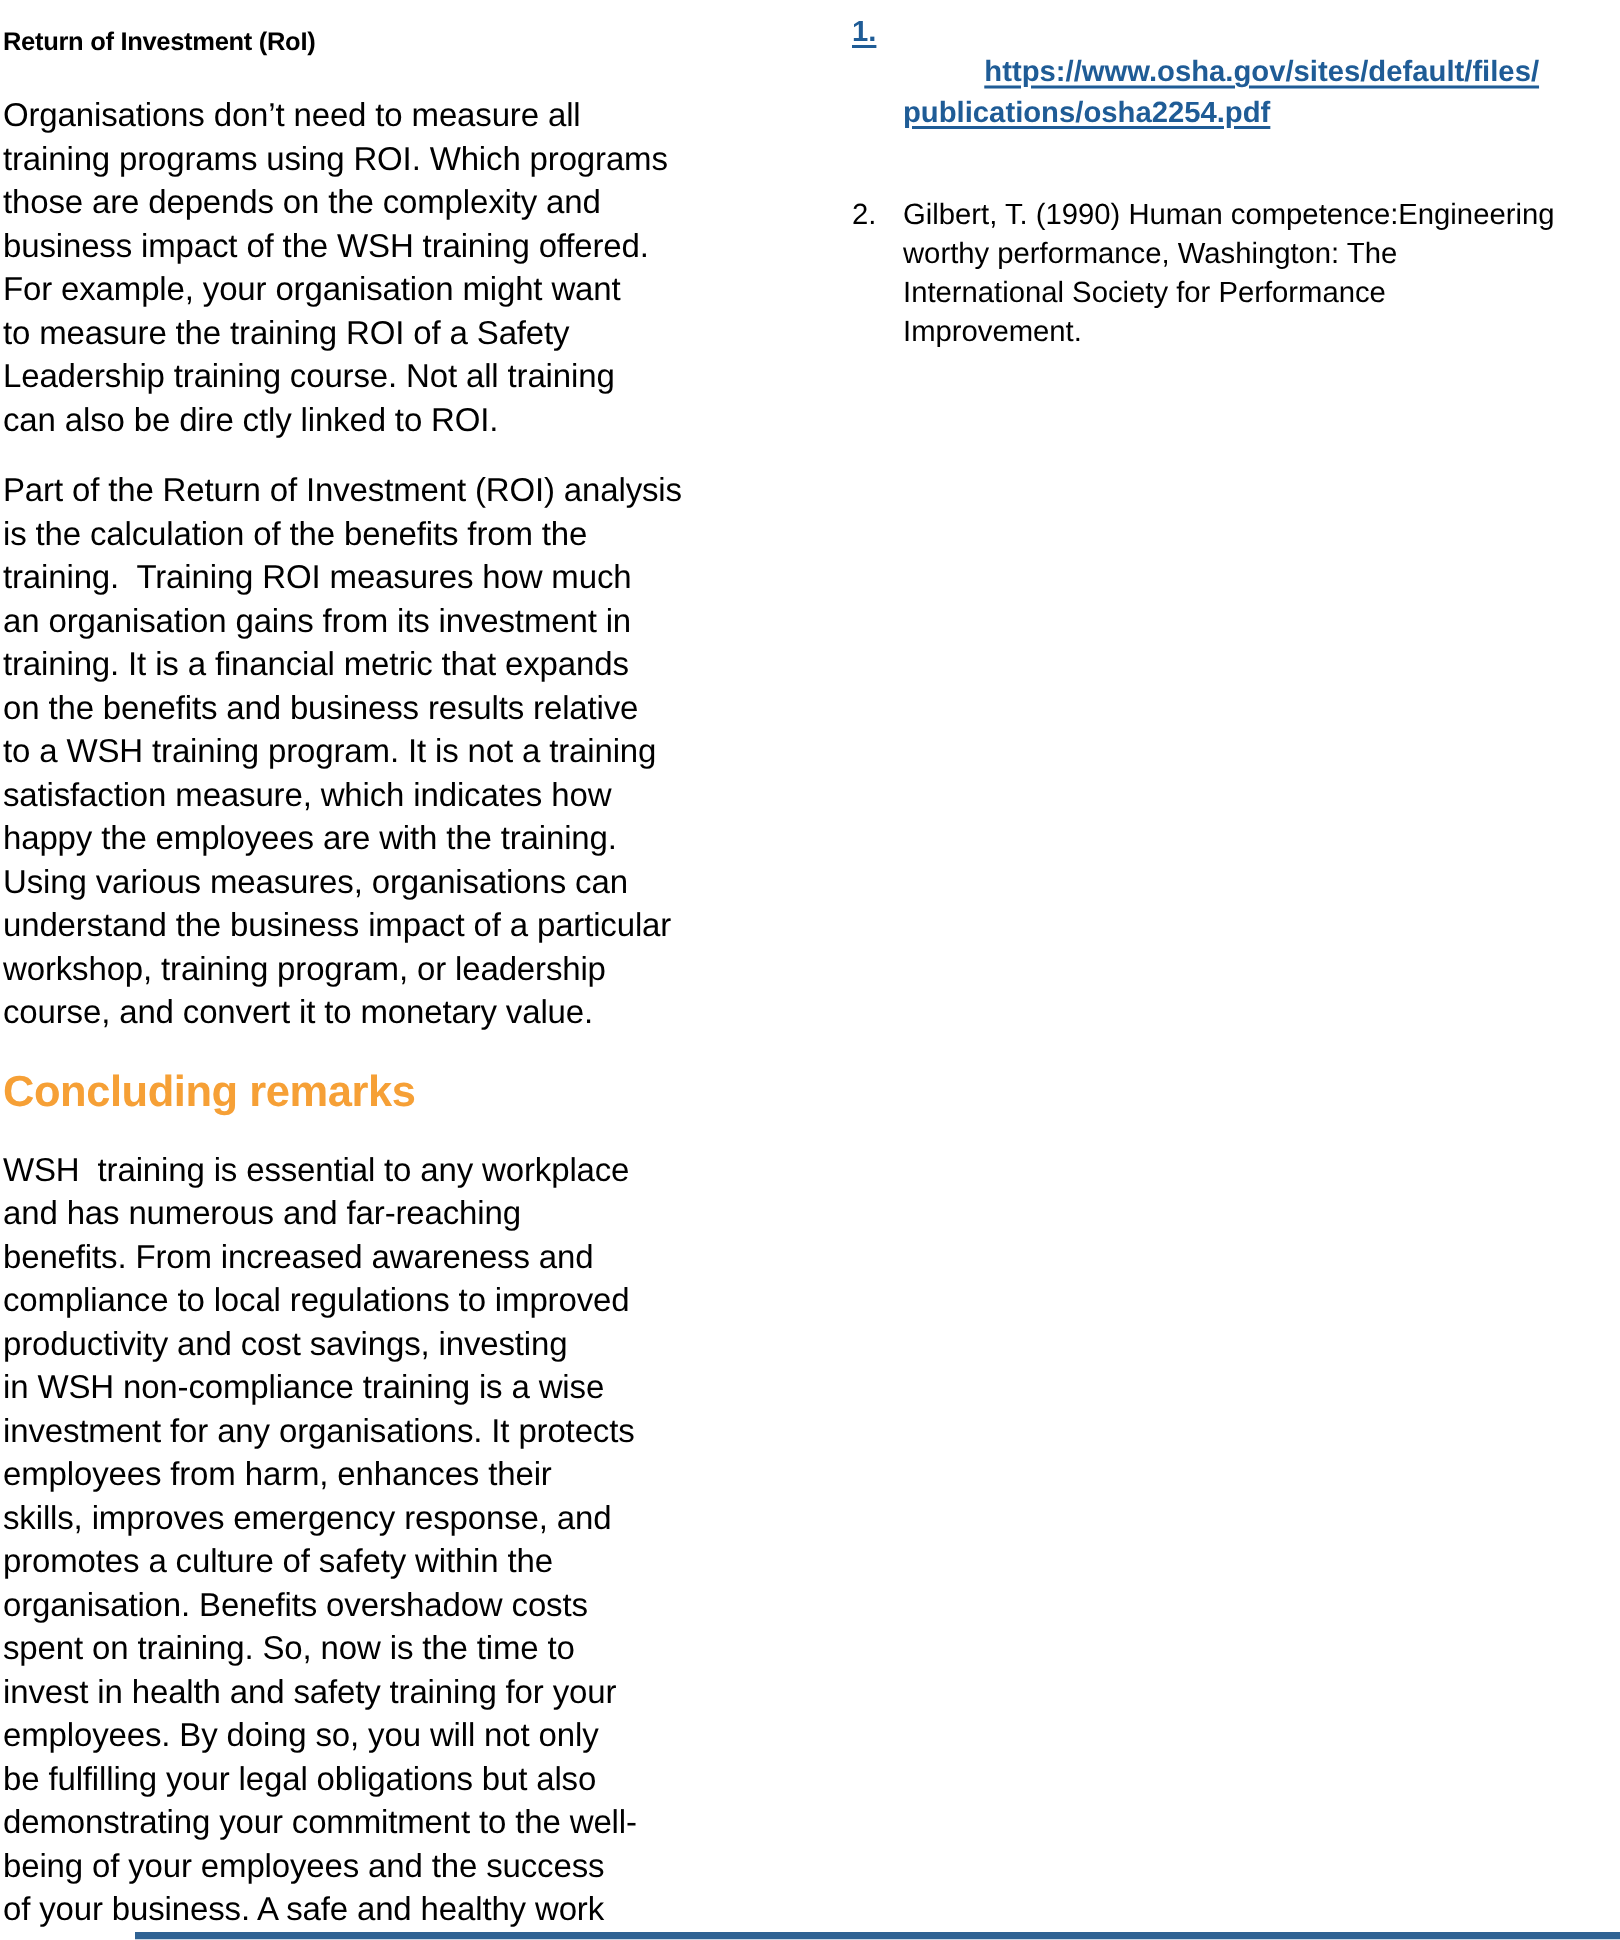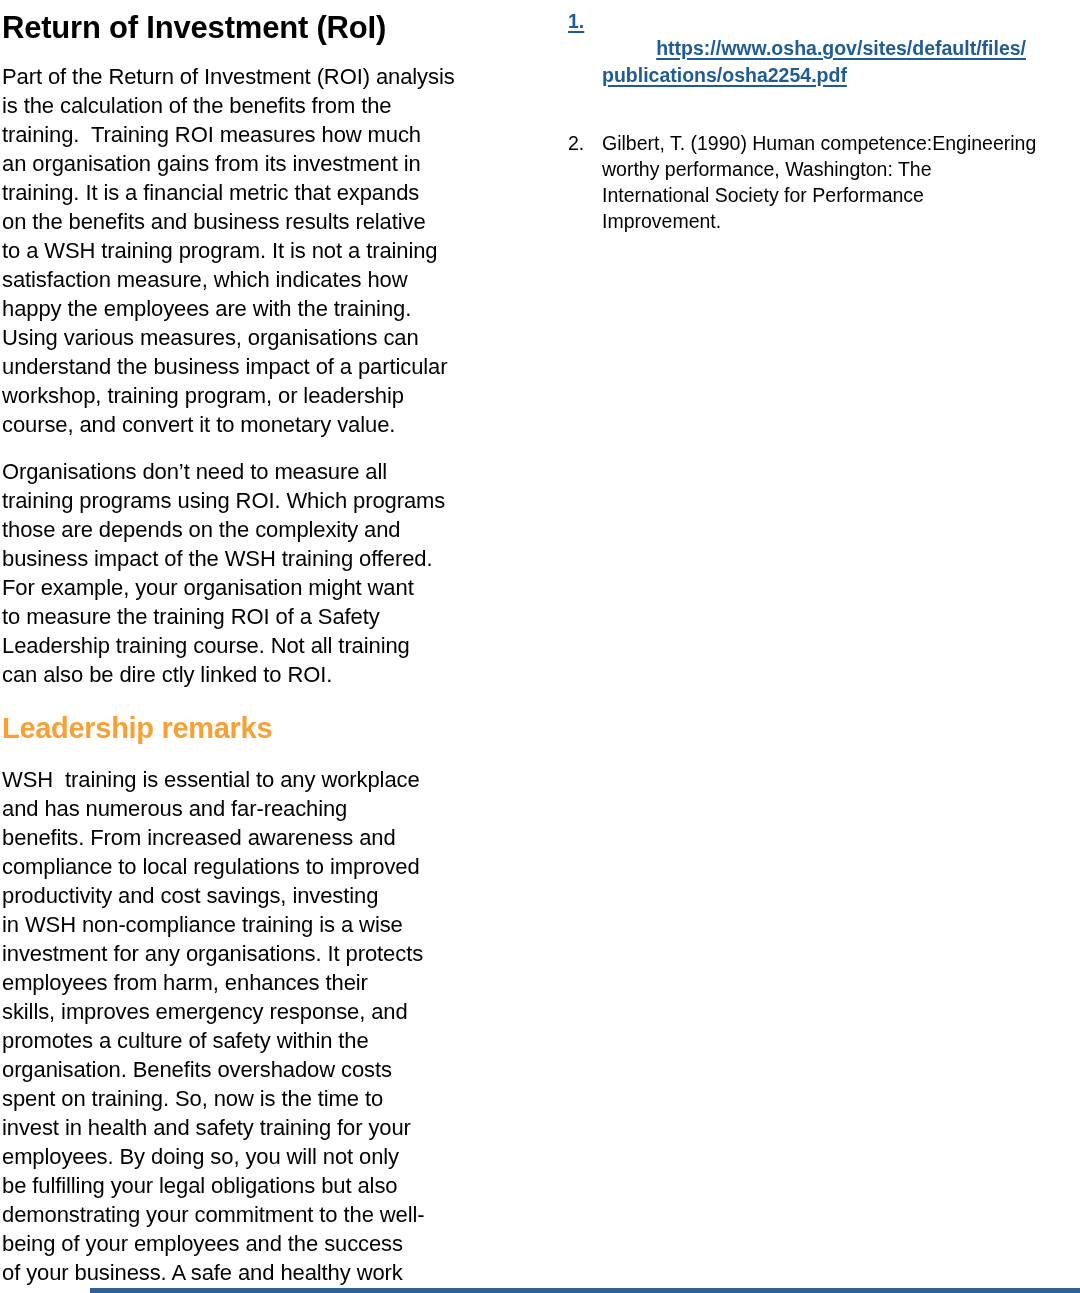--- a/index.html
+++ b/index.html
@@ -32,21 +32,21 @@
     top: 14px;
     width: 524px;
   }
   .col-right {
     position: absolute;
     left: 568px;
     top: 8px;
     width: 512px;
   }
   .h1 {
-    font-size: 31px;
+    font-size: 17px;
     line-height: 28px;
     font-weight: bold;
     margin: 0 0 20px 0;
     letter-spacing: -0.2px;
   }
   .body-para {
     font-size: 22px;
     line-height: 29px;
     margin: 0 0 18px 0;
     white-space: pre-wrap;
@@ -113,44 +113,44 @@
   }
 </style>
 </head>
 <body>
 
 <div class="page">
 
   <div class="col-left">
     <div class="h1">Return of Investment (RoI)</div>
 
+    <div class="body-para">Organisations don’t need to measure all
+training programs using ROI. Which programs
+those are depends on the complexity and
+business impact of the WSH training offered.
+For example, your organisation might want
+to measure the training ROI of a Safety
+Leadership training course. Not all training
+can also be dire ctly linked to ROI.</div>
+
     <div class="body-para">Part of the Return of Investment (ROI) analysis
 is the calculation of the benefits from the
 training.  Training ROI measures how much
 an organisation gains from its investment in
 training. It is a financial metric that expands
 on the benefits and business results relative
 to a WSH training program. It is not a training
 satisfaction measure, which indicates how
 happy the employees are with the training.
 Using various measures, organisations can
 understand the business impact of a particular
 workshop, training program, or leadership
 course, and convert it to monetary value.</div>
 
-    <div class="body-para">Organisations don’t need to measure all
-training programs using ROI. Which programs
-those are depends on the complexity and
-business impact of the WSH training offered.
-For example, your organisation might want
-to measure the training ROI of a Safety
-Leadership training course. Not all training
-can also be dire ctly linked to ROI.</div>
-
-    <div class="h2">Leadership remarks</div>
+    <div class="h2">Concluding remarks</div>
 
     <div class="body-para">WSH  training is essential to any workplace
 and has numerous and far-reaching
 benefits. From increased awareness and
 compliance to local regulations to improved
 productivity and cost savings, investing
 in WSH non-compliance training is a wise
 investment for any organisations. It protects
 employees from harm, enhances their
 skills, improves emergency response, and

